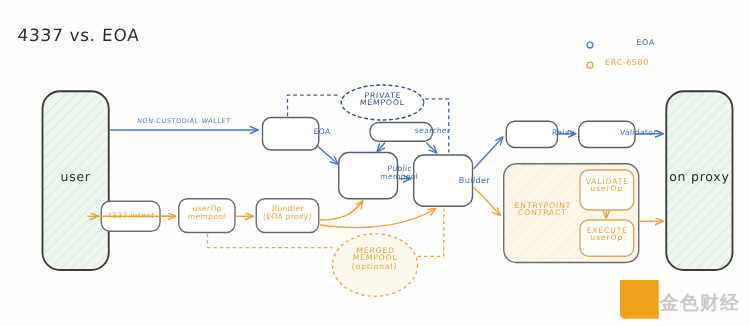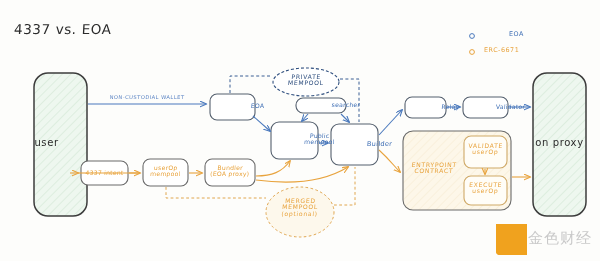--- a/index.html
+++ b/index.html
@@ -26,21 +26,21 @@
   }
   .blue{color:#3f6fb5;margin-left:25px;}
   .bluedark{color:#2e4e7e;}
   .orange{color:#e8a33d;}
   .dark{color:#2b2b2b;}
   .cap{letter-spacing:.7px;}
   .big{font-size:10px;letter-spacing:.6px;}
   .edge-label{font-size:5.2px;letter-spacing:.45px;color:#5b84c4;transform:skewX(-4deg);}
 
   
-  #watermark{position:absolute;right:8px;bottom:6px;display:flex;align-items:flex-start;gap:6px;}
+  #watermark{position:absolute;right:8px;bottom:6px;display:flex;align-items:center;gap:6px;font-weight:bold;}
   .wm-mark{position:relative;width:26px;height:26px;}
   .wm-mark i{position:absolute;display:block;background:#f0a21e;}
   .wm-sq{left:0;bottom:0;width:26px;height:26px;border:5px solid #f0a21e;border-top:none;border-right:none;border-radius:0 0 0 4px;background:transparent;}
   .wm-b1{left:1px;top:1px;width:5px;height:10px;border-radius:1px;}
   .wm-b2{left:9px;top:4px;width:9px;height:9px;border-radius:1px;}
   .wm-text{font-size:15px;color:#c9c9c9;letter-spacing:1px;font-family:"DejaVu Sans","Liberation Sans",sans-serif;}
 </style>
 </head>
 <body>
 
@@ -164,23 +164,23 @@
 
     <path d="M512,177 L530,177" fill="none" stroke="#e8a33d" stroke-width="1.1" marker-end="url(#arrOrange)"></path>
 
     <circle cx="472" cy="36" r="2.4" fill="none" stroke="#4a79bd" stroke-width="1"></circle>
     <circle cx="472" cy="52" r="2.4" fill="none" stroke="#e8a33d" stroke-width="1"></circle>
   </svg>
 
   <div class="t title">4337 vs. EOA</div>
 
   <div class="t legend-txt blue" style="left:484px;top:31px;">EOA</div>
-  <div class="t legend-txt orange" style="left:484px;top:47px;">ERC-6671</div>
-
-  <div class="t big dark" style="left:20px;top:138px;width:53px;">user</div>
+  <div class="t legend-txt orange" style="left:484px;top:47px;">ERC-6580</div>
+
+  <div class="t big dark" style="left:34px;top:138px;width:53px;">user</div>
   <div class="t big dark" style="left:528px;top:138px;width:63px;">on proxy</div>
 
   <div class="t node-label blue" style="left:210px;top:103px;width:45px;">EOA</div>
 
   <div class="t node-label bluedark cap" style="left:273px;top:74px;width:66px;">PRIVATE
 MEMPOOL</div>
 
   <div class="t node-label blue" style="left:296px;top:102px;width:50px;">searcher</div>
 
   <div class="t node-label blue" style="left:271px;top:133px;width:47px;">Public

